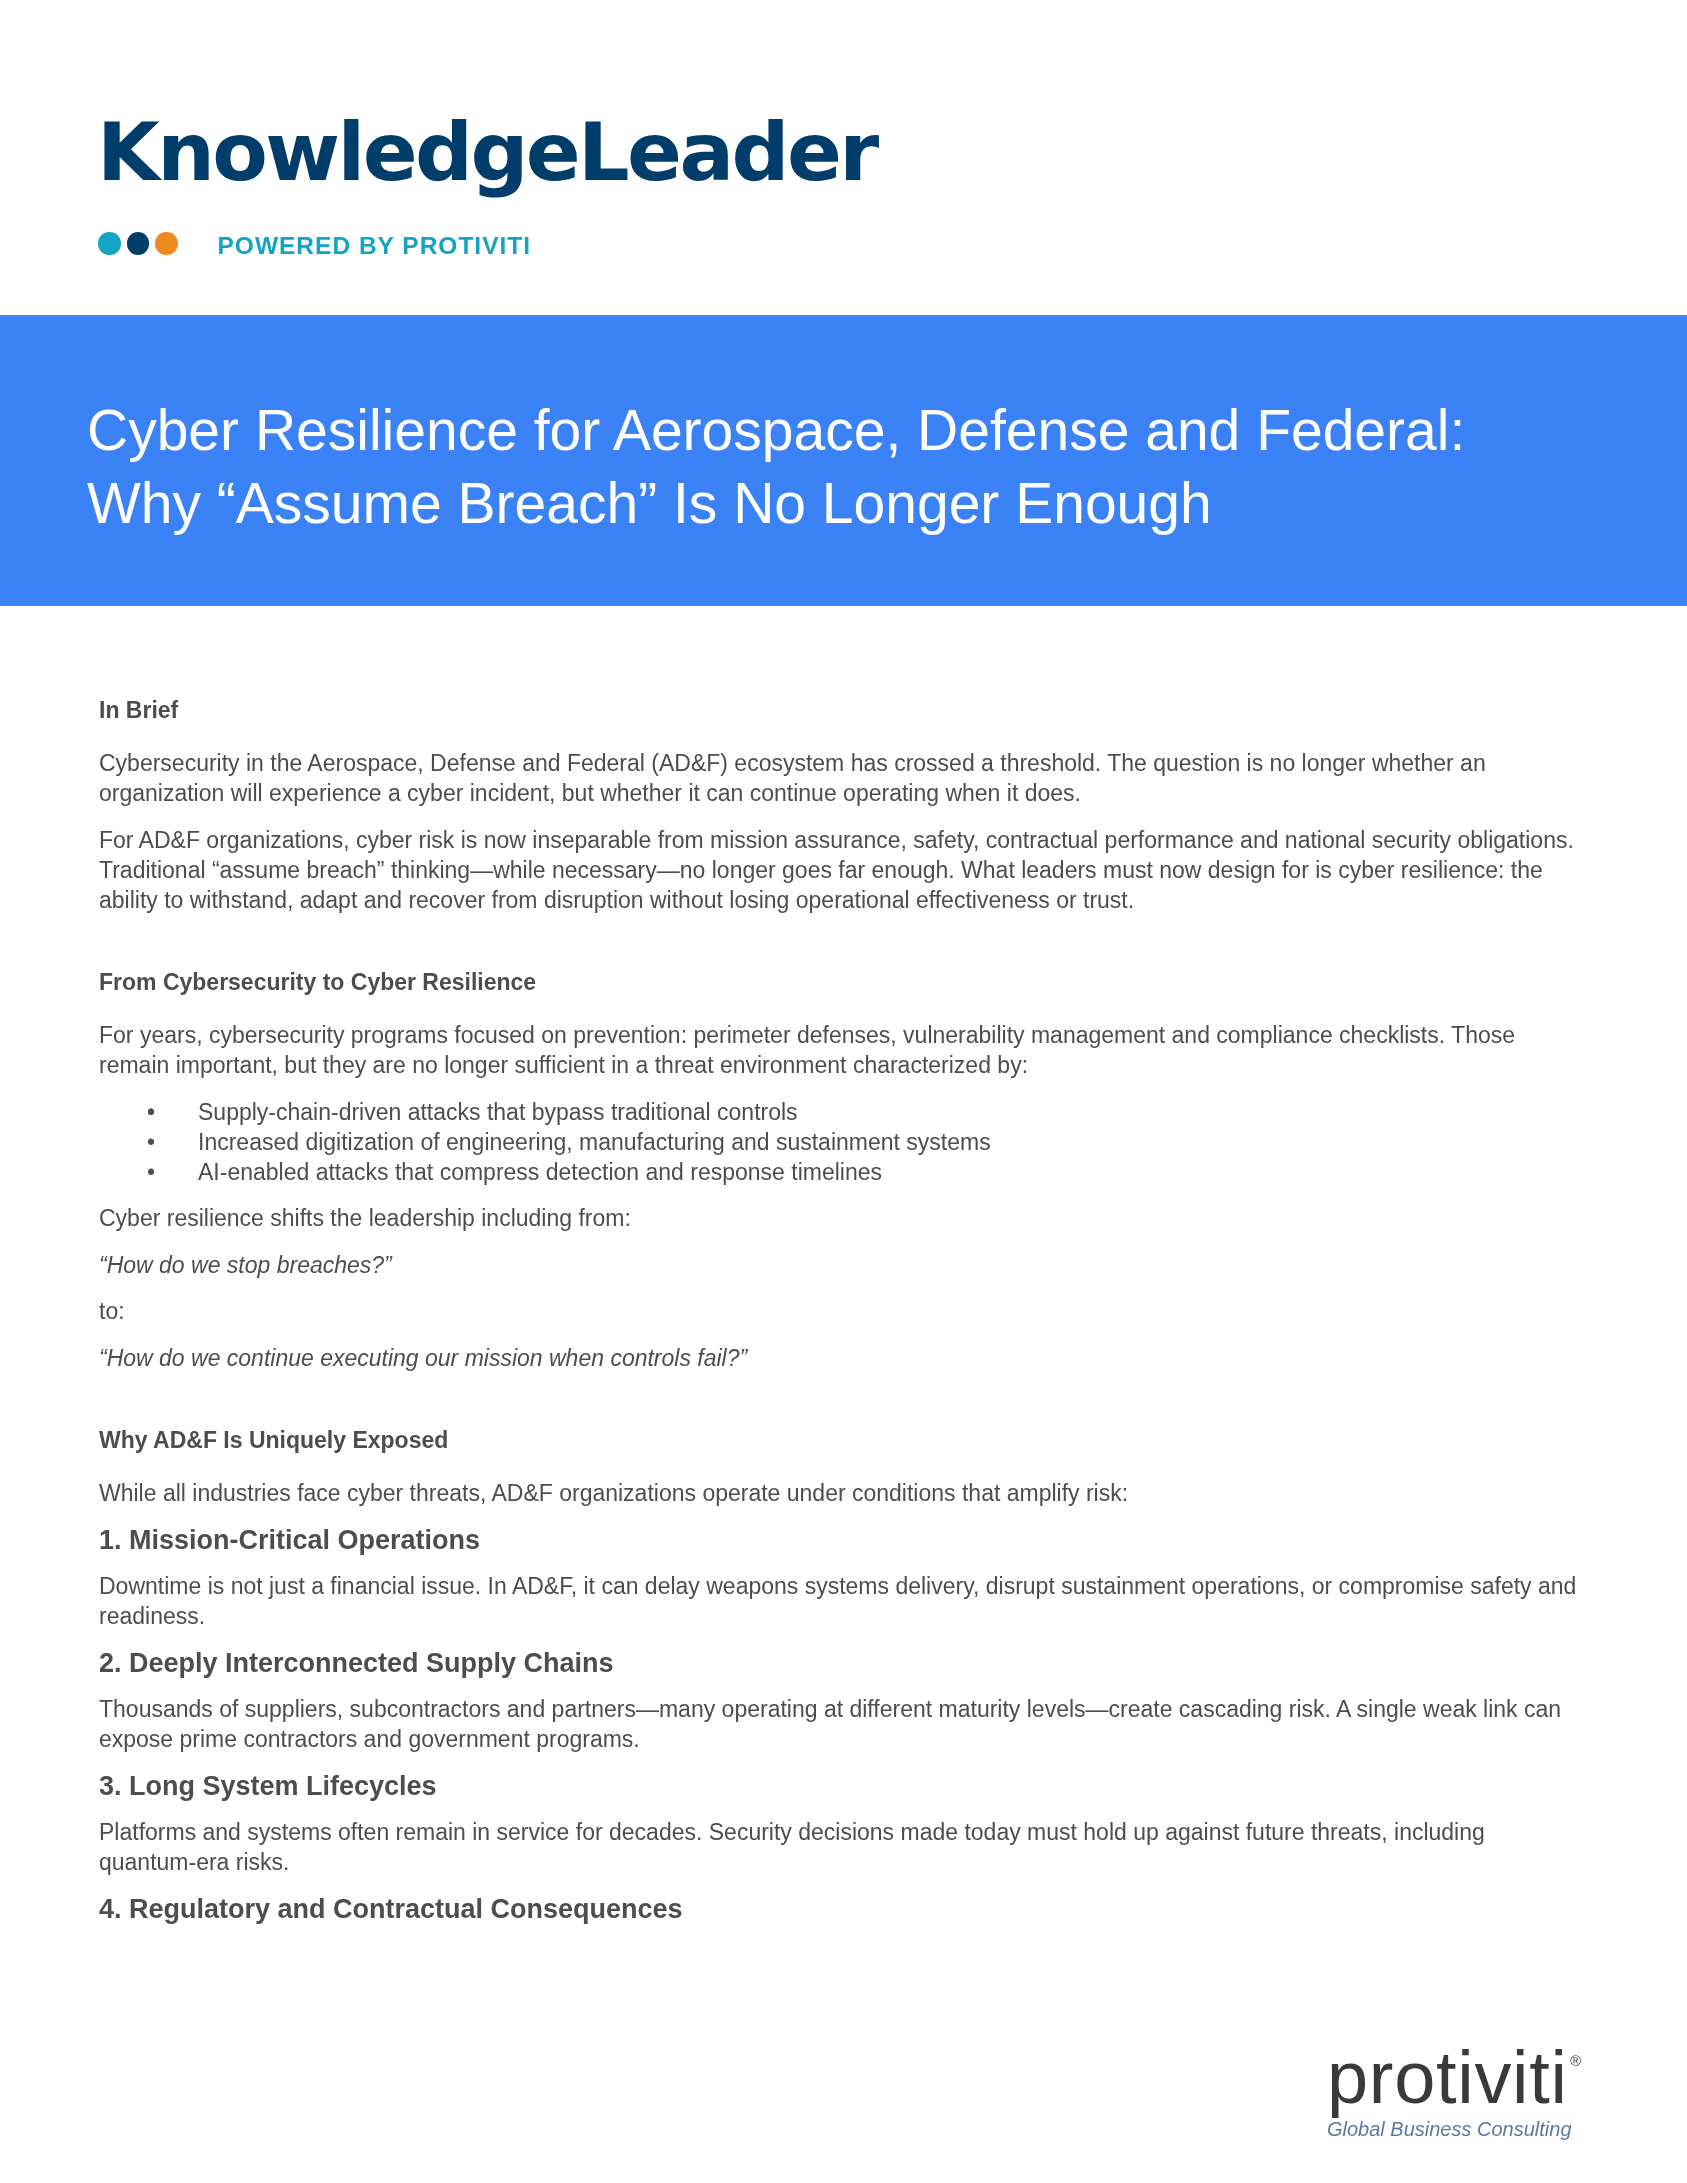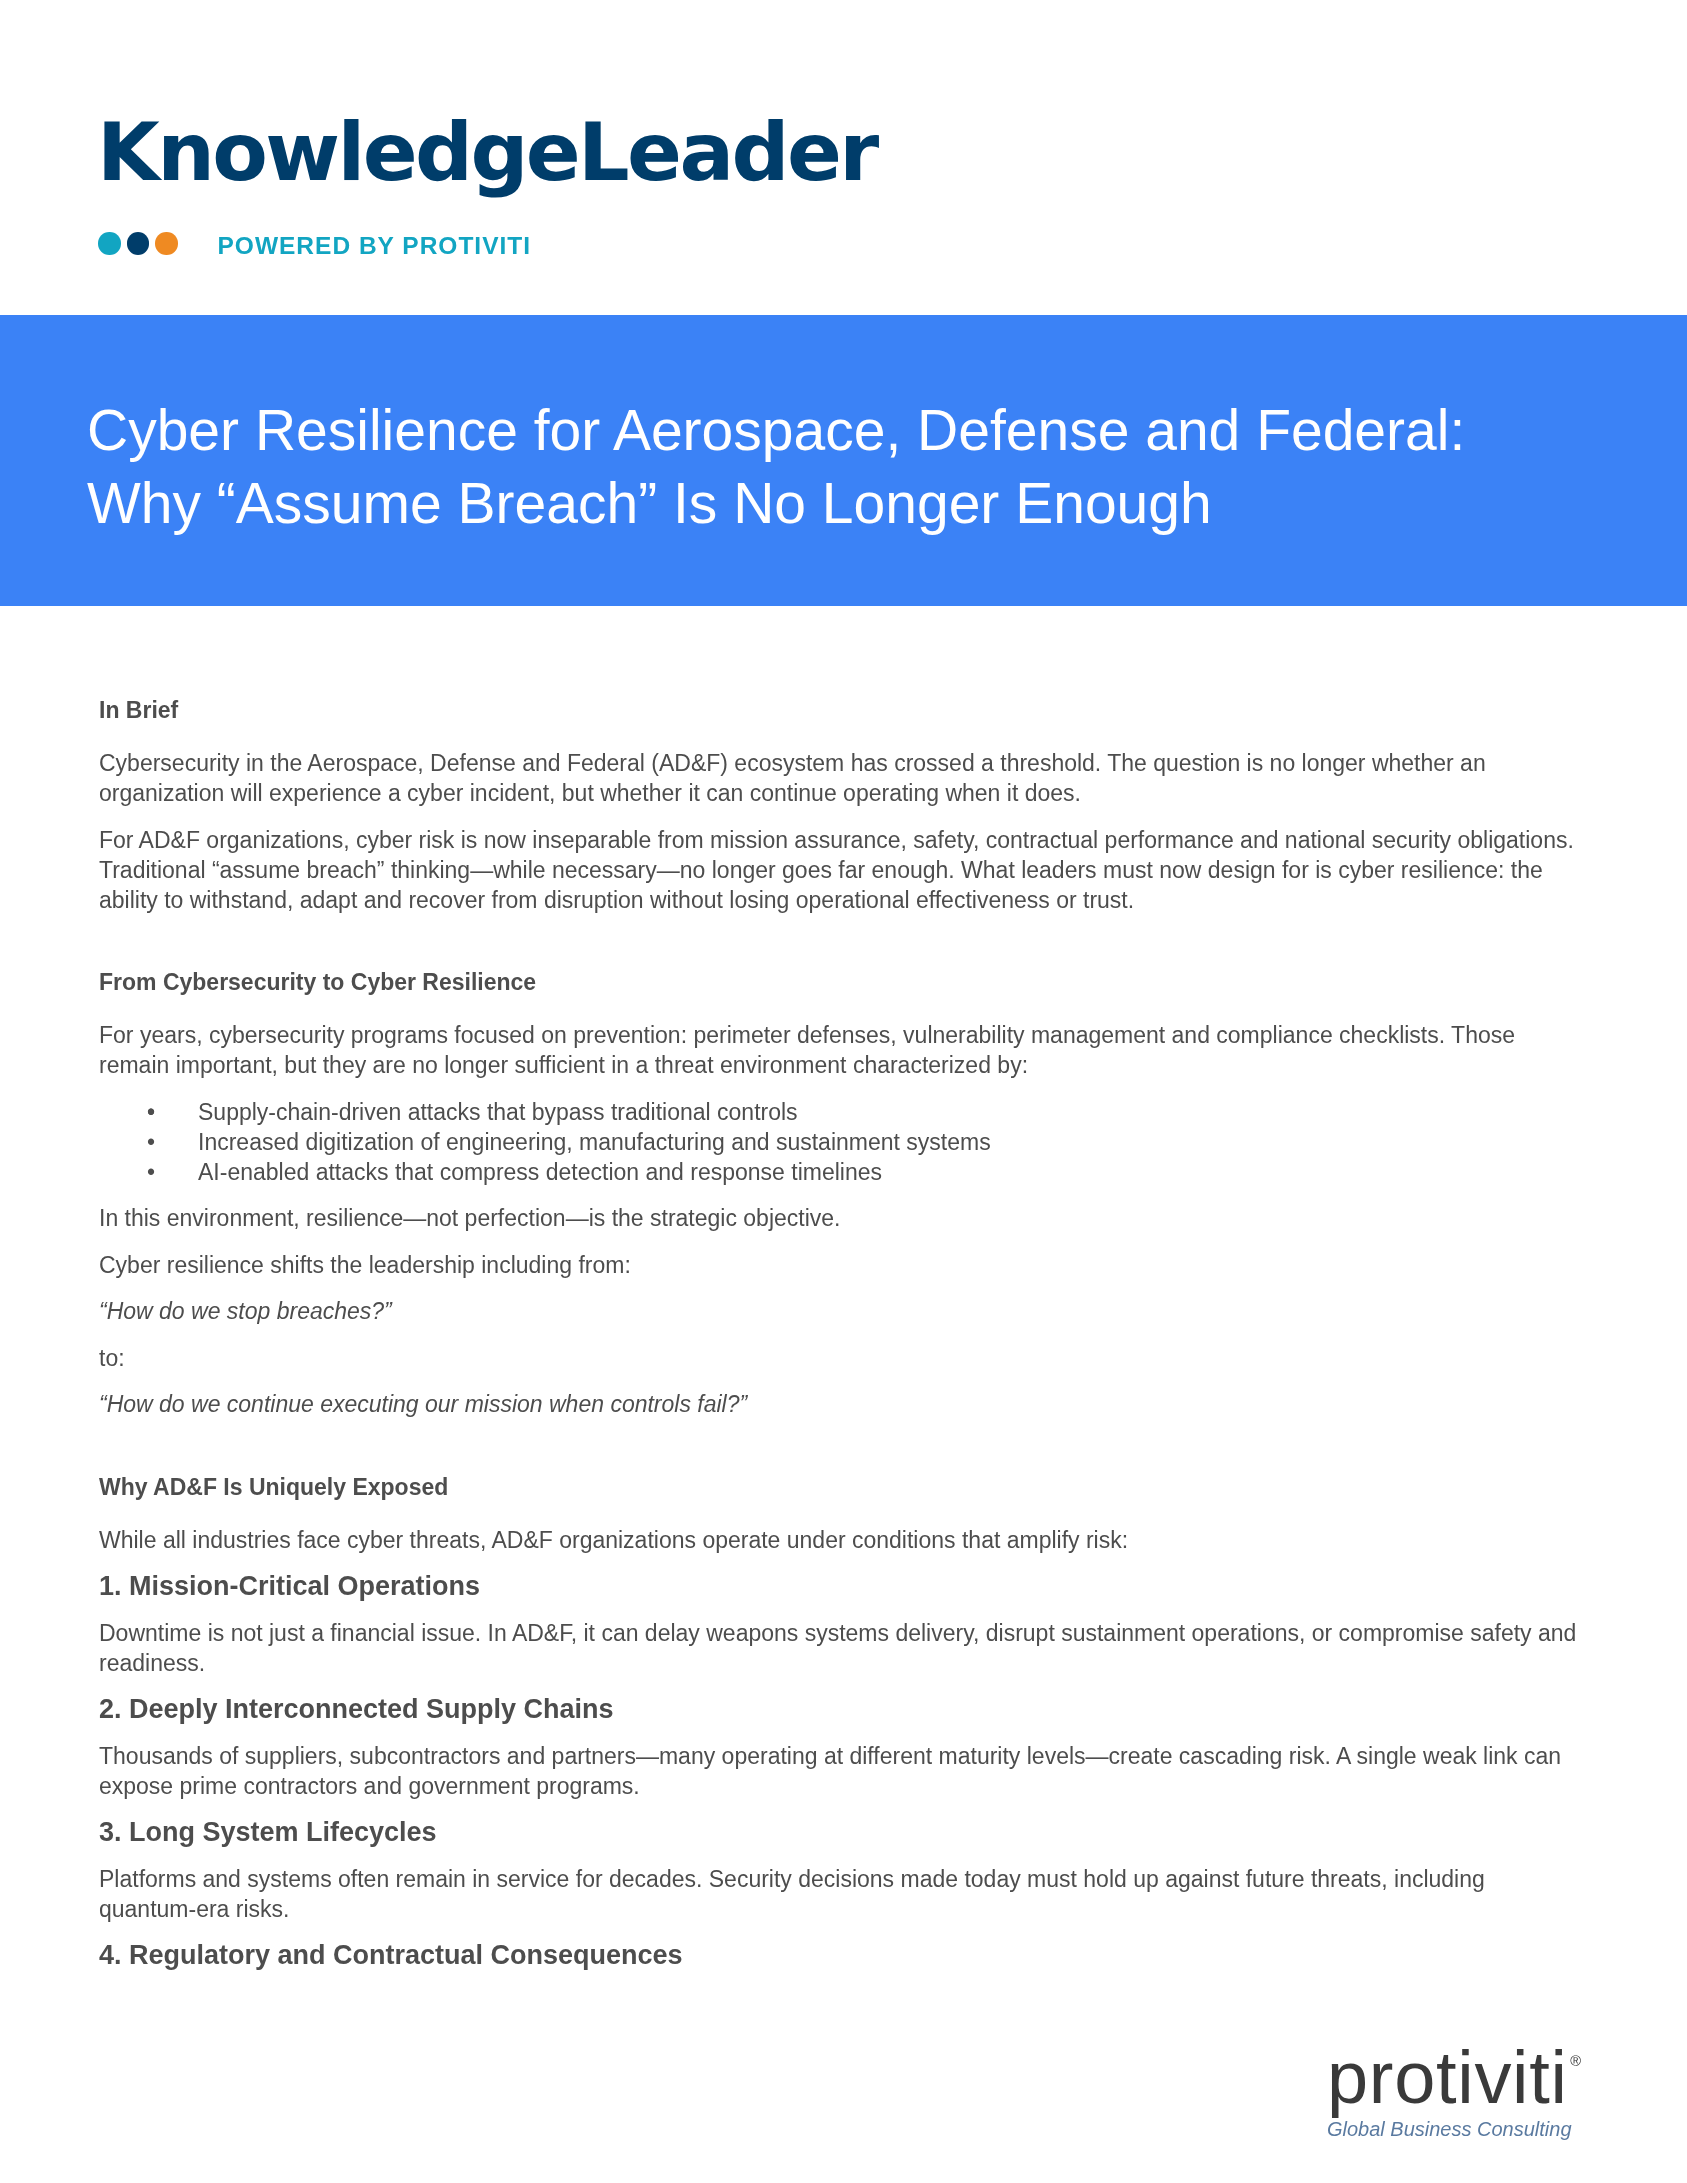--- a/index.html
+++ b/index.html
@@ -146,21 +146,20 @@
   <div class="section-gap"></div>
 
   <h2>From Cybersecurity to Cyber Resilience</h2>
   <p>For years, cybersecurity programs focused on prevention: perimeter defenses, vulnerability management and compliance checklists. Those remain important, but they are no longer sufficient in a threat environment characterized by:</p>
   <ul>
     <li><span class="bullet">•</span></li>
     <li><span class="bullet">•</span><span>Supply-chain-driven attacks that bypass traditional controls</span></li>
     <li><span class="bullet">•</span><span>Increased digitization of engineering, manufacturing and sustainment systems</span></li>
     <li><span class="bullet">•</span><span>AI-enabled attacks that compress detection and response timelines</span></li>
   </ul>
-  <p>In this environment, resilience—not perfection—is the strategic objective.</p>
   <p>Cyber resilience shifts the leadership including from:</p>
   <p class="quote">“How do we stop breaches?”</p>
   <p>to:</p>
   <p class="quote">“How do we continue executing our mission when controls fail?”</p>
 
   <div class="section-gap"></div>
 
   <h2>Why AD&amp;F Is Uniquely Exposed</h2>
   <p>While all industries face cyber threats, AD&amp;F organizations operate under conditions that amplify risk:</p>
 

